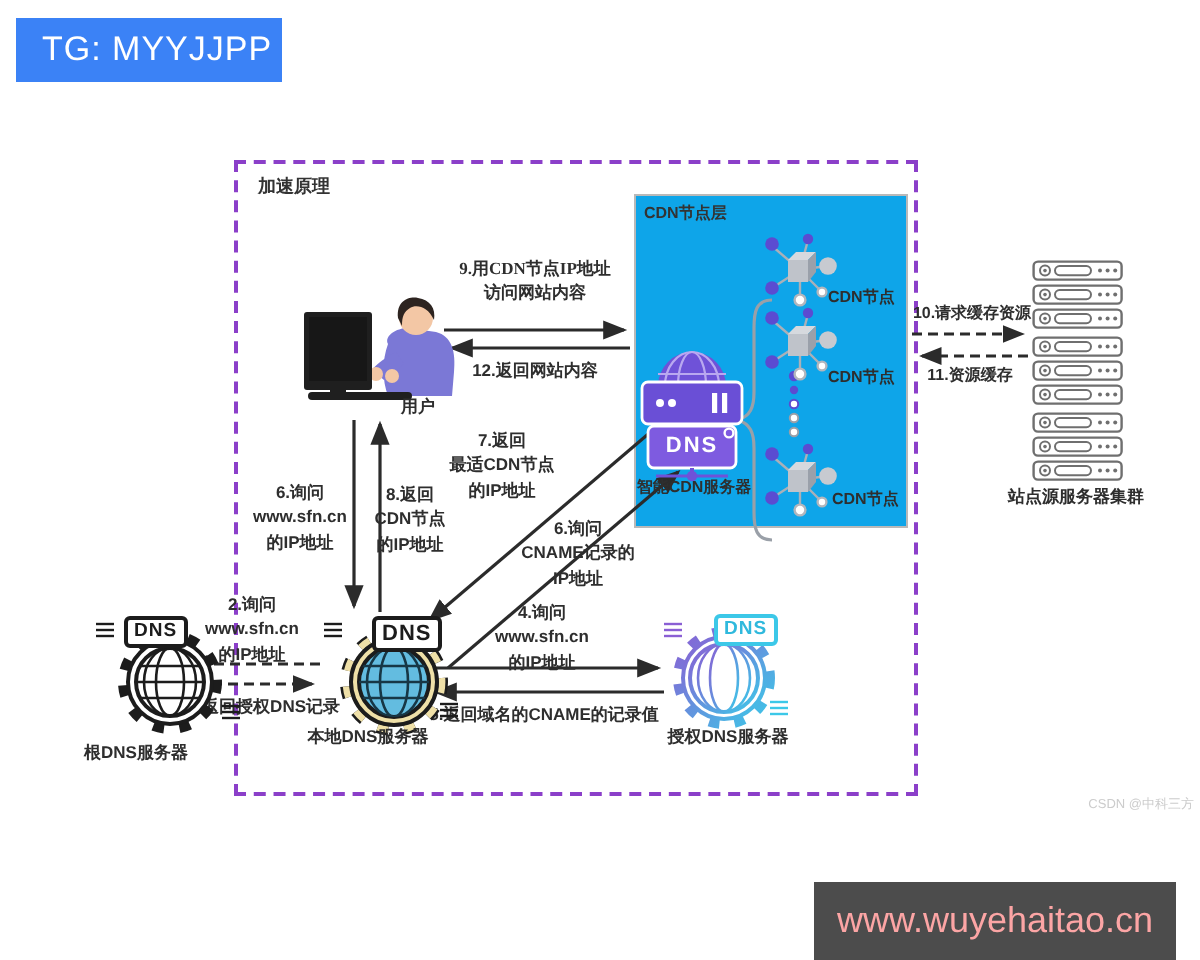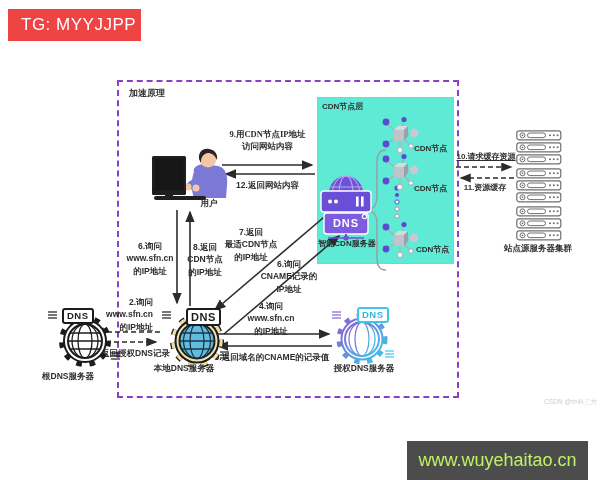--- a/index.html
+++ b/index.html
@@ -3,42 +3,42 @@
 <meta charset="utf-8">
 <style>
   html,body{margin:0;padding:0;}
   body{
     width:600px;height:480px;position:relative;background:#ffffff;
     font-family:"Liberation Sans","DejaVu Sans",sans-serif;overflow:hidden;
   }
   .abs{position:absolute;}
   
   .tg-badge{
-    left:8px;top:9px;width:133px;height:32px;background:#ef4444;color:#fff;
+    left:8px;top:9px;width:133px;height:32px;background:#3b82f6;color:#fff;
     font-size:17px;line-height:32px;padding-left:13px;box-sizing:border-box;
     letter-spacing:0.5px;
   }
   
   .site-badge{
-    left:407px;top:441px;width:181px;height:39px;background:#4c4c4c;color:#bef264;
+    left:407px;top:441px;width:181px;height:39px;background:#4c4c4c;color:#fca5a5;
     font-size:18px;display:flex;align-items:center;justify-content:center;
   }
   .watermark{
     left:535px;top:398px;width:62px;font-size:6.5px;color:#cccccc;text-align:right;
   }
   
   .main-box{
     left:117px;top:80px;width:338px;height:314px;border:2px dashed #8b3fc9;
   }
   .main-box-title{
     left:10px;top:5px;font-size:9px;font-weight:bold;color:#333;
   }
   
   .cdn-box{
-    left:317px;top:97px;width:135px;height:165px;border:1px solid #b9b9b9;background:#5eead4;
+    left:317px;top:97px;width:135px;height:165px;border:1px solid #b9b9b9;background:#0ea5e9;
   }
   .cdn-box-title{
     left:4px;top:3px;font-size:8px;font-weight:bold;color:#333;
   }
   .step{
     font-size:8.5px;font-weight:bold;color:#2e2e2e;text-align:center;
     white-space:pre-line;line-height:1.45;
   }
   .actor-label{
     font-size:8.5px;font-weight:bold;color:#2e2e2e;text-align:center;
@@ -105,35 +105,35 @@
 
 <div class="abs step" style="left:215px;top:128px;width:105px;font-family:Liberation Serif, serif;">9.用CDN节点IP地址
 访问网站内容</div>
 <div class="abs step" style="left:215px;top:179px;width:105px;">12.返回网站内容</div>
 <div class="abs step" style="left:123px;top:240px;width:54px;">6.询问
 www.sfn.cn
 的IP地址</div>
 <div class="abs step" style="left:180px;top:241px;width:50px;">8.返回
 CDN节点
 的IP地址</div>
-<div class="abs step" style="left:221px;top:226px;width:60px;">7.返回
+<div class="abs step" style="left:221px;top:214px;width:60px;">7.返回
 最适CDN节点
 的IP地址</div>
 <div class="abs step" style="left:257px;top:258px;width:64px;">6.询问
 CNAME记录的
 IP地址</div>
 <div class="abs step" style="left:244px;top:300px;width:54px;">4.询问
 www.sfn.cn
 的IP地址</div>
 <div class="abs step" style="left:212px;top:351px;width:120px;">5.返回域名的CNAME的记录值</div>
-<div class="abs step" style="left:99px;top:296px;width:54px;text-align:right;">2.询问
+<div class="abs step" style="left:99px;top:296px;width:54px;">2.询问
 www.sfn.cn
 的IP地址</div>
 <div class="abs step" style="left:89px;top:347px;width:86px;">3.返回授权DNS记录</div>
-<div class="abs step" style="left:454px;top:151px;width:64px;font-size:8px;text-decoration:underline;">10.请求缓存资源</div>
+<div class="abs step" style="left:454px;top:151px;width:64px;font-size:8px;">10.请求缓存资源</div>
 <div class="abs step" style="left:456px;top:182px;width:58px;font-size:8px;">11.资源缓存</div>
 
 <svg class="abs" style="left:148px;top:140px;" width="85" height="62" viewBox="0 0 85 62">
   <path d="M46,32 C44,28 50,24 56,24 L70,26 C78,28 80,36 79,46 L78,58 L46,58 C43,50 43,40 46,32 z" fill="#7b78d6"></path>
   <circle cx="60" cy="19" r="8.5" fill="#f3c7a5"></circle>
   <path d="M51,19 C50,10 57,8 61,9 C67,10 70,14 69,20 C66,13 60,12 57,14 C54,16 53,18 53,23 z" fill="#2d2420"></path>
   <path d="M50,36 C46,38 40,42 38,45 L44,50 C48,47 52,44 54,42 z" fill="#7b78d6"></path>
   <circle cx="40" cy="47" r="3.5" fill="#f3c7a5"></circle>
   <circle cx="48" cy="48" r="3.5" fill="#f3c7a5"></circle>
   <rect x="4" y="16" width="34" height="39" rx="1.5" fill="#1f1f1f"></rect>

